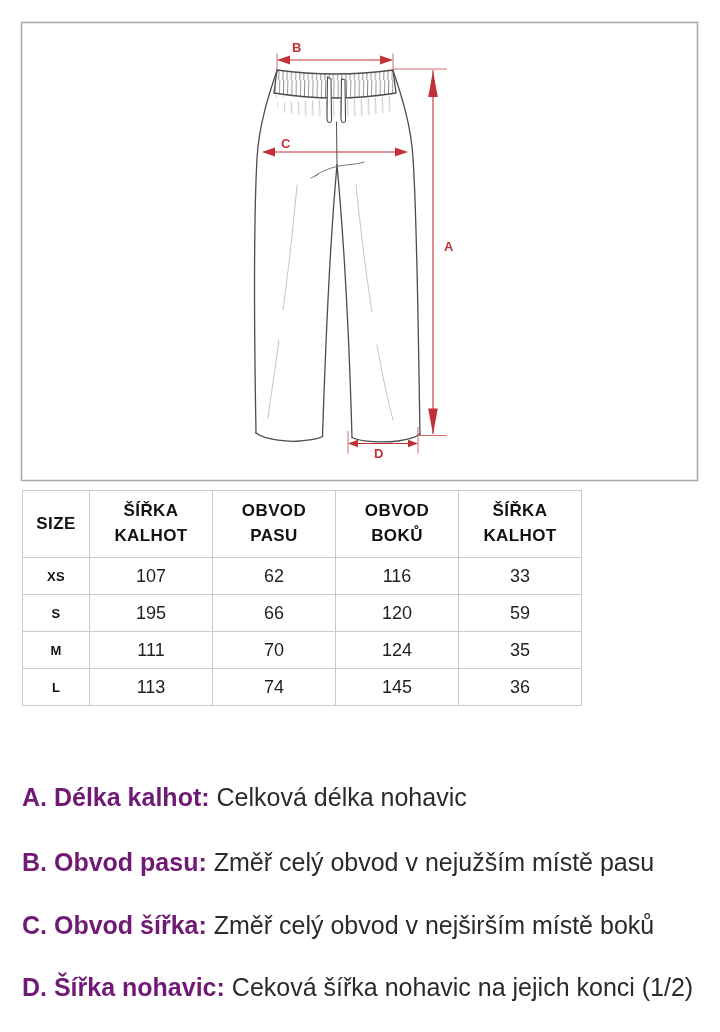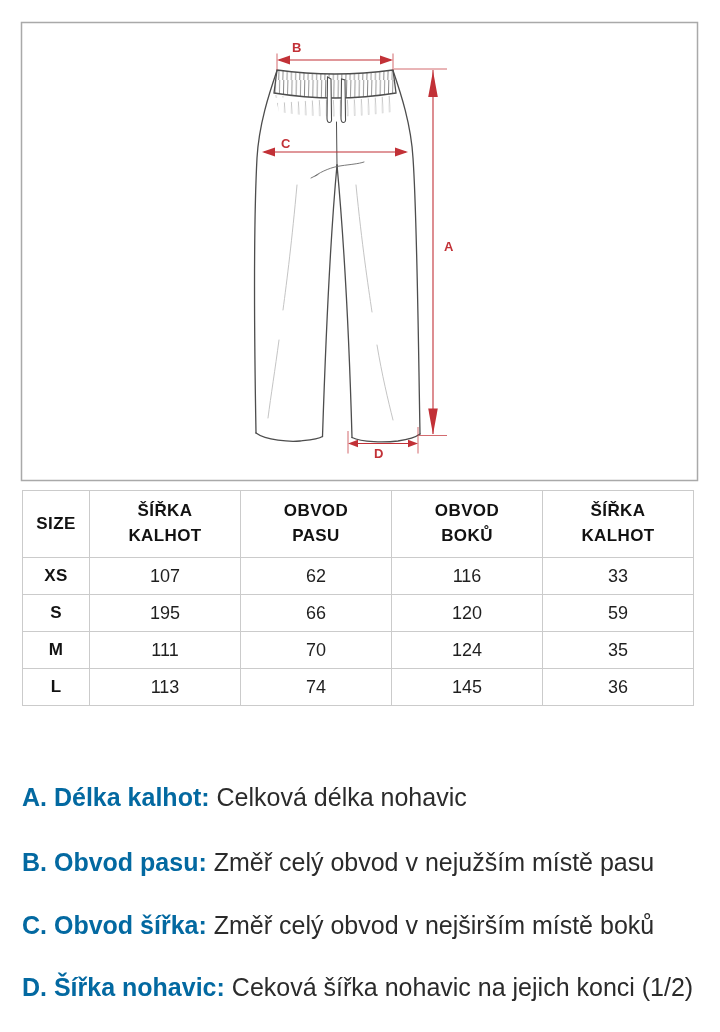--- a/index.html
+++ b/index.html
@@ -18,39 +18,39 @@
   .dimlabel{font-size:13px;font-weight:700;fill:var(--dimension-red);}
   .dimline{stroke:var(--dimension-red);stroke-width:1.1;fill:none;}
   .dimext{stroke:var(--dimension-red);stroke-width:0.8;fill:none;opacity:.9;}
   .dimhead{fill:var(--dimension-red);stroke:none;}
   .outline{stroke:var(--outline-gray);stroke-width:1.3;fill:none;stroke-linecap:round;}
   .thinline{stroke:var(--outline-gray);stroke-width:1;fill:none;stroke-linecap:round;}
   .crease{stroke:var(--crease-gray);stroke-width:0.9;fill:none;stroke-linecap:round;}
   .flourish{stroke:#6a6a6a;stroke-width:0.9;fill:none;stroke-linecap:round;}
 
   .size-table{
-    position:absolute;left:22px;top:490px;width:672px;
+    position:absolute;left:22px;top:490px;width:560px;
     border-collapse:collapse;table-layout:fixed;
   }
   .size-table th,.size-table td{
     border:1px solid var(--table-border);text-align:center;vertical-align:middle;padding:0;
   }
   .size-table thead th{
     height:66px;font-size:17px;font-weight:700;line-height:1.45;
     white-space:pre-line;letter-spacing:.4px;color:#121212;
   }
   .size-table tbody tr{height:37px;}
-  .size-table tbody th{font-size:17px;font-weight:700;color:#121212;letter-spacing:.3px;text-align:center;}
+  .size-table tbody th{font-size:13px;font-weight:700;color:#121212;letter-spacing:.3px;text-align:center;}
   .size-table tbody td{font-size:18px;font-weight:400;color:#1f1f1f;text-align:center;}
 
   .legend-line{
     position:absolute;left:22px;font-size:25px;line-height:30px;
     color:#2b2b2b;white-space:nowrap;margin:0;
   }
-  .legend-line strong{font-weight:700;color:#0369a1;margin-right:7px;}
+  .legend-line strong{font-weight:700;color:#701a75;margin-right:7px;}
 </style>
 </head>
 <body>
 
 <svg width="720" height="490" viewBox="0 0 720 490" style="position:absolute;left:0;top:0;">
   <defs>
     <pattern id="wbhatch" width="4.2" height="40" patternUnits="userSpaceOnUse">
       <line x1="2.4" y1="0" x2="1.5" y2="40" stroke="#5a5a5a" stroke-width="0.7"></line>
     </pattern>
     <pattern id="gatherhatch" width="7" height="30" patternUnits="userSpaceOnUse" patternTransform="rotate(-4)">

